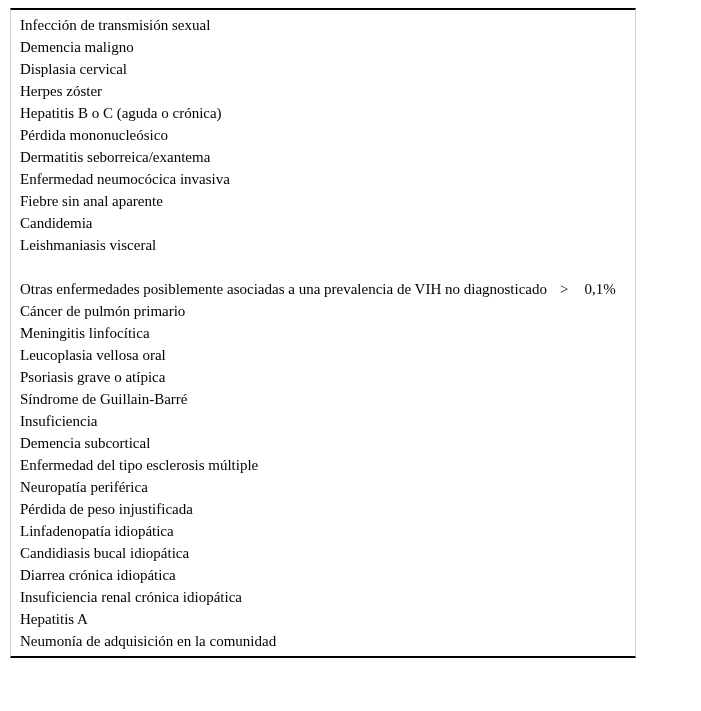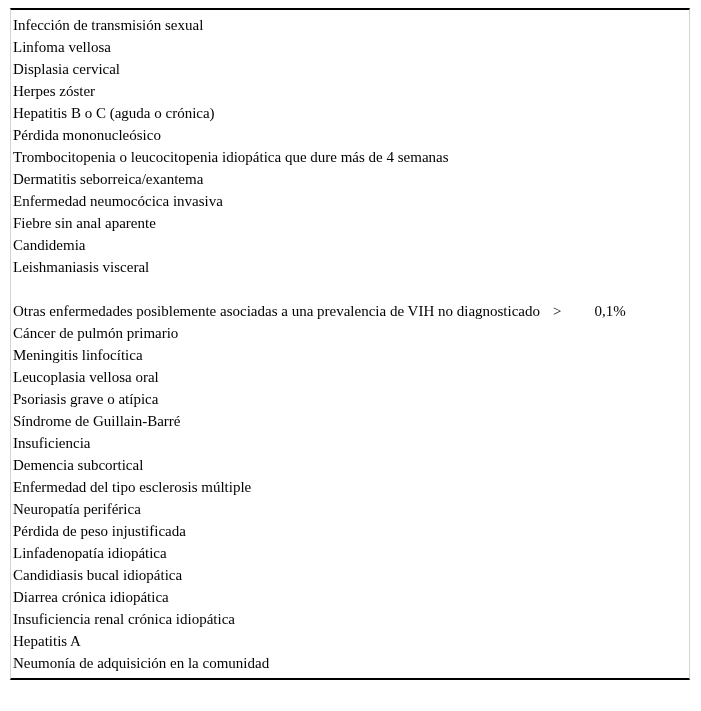--- a/index.html
+++ b/index.html
@@ -11,60 +11,59 @@
     width: 701px;
     height: 711px;
     position: relative;
     font-family: "Liberation Serif", "DejaVu Serif", serif;
     color: #000000;
   }
   .table-box {
     position: absolute;
     left: 10px;
     top: 8px;
-    width: 680px;
+    width: 626px;
     box-sizing: border-box;
     border-top: 2px solid #000000;
     border-bottom: 2px solid #000000;
     border-left: 1px solid #d4d4d4;
     border-right: 1px solid #d4d4d4;
-    padding: 4px 8px 4px 2px;
+    padding: 4px 8px 4px 9px;
     background: #ffffff;
   }
   .row {
     height: 22px;
     line-height: 22px;
     font-size: 15px;
     white-space: nowrap;
     overflow: hidden;
   }
   .row.blank {
     height: 22px;
   }
   .subheader-row .comparator {
     display: inline-block;
     margin-left: 13px;
   }
   .subheader-row .value {
     display: inline-block;
-    margin-left: 33px;
+    margin-left: 16px;
   }
 </style>
 </head>
 <body>
 
 <div class="table-box">
 
   <div class="row"><span>Infección de transmisión sexual</span></div>
-  <div class="row"><span>Linfoma vellosa</span></div>
+  <div class="row"><span>Demencia maligno</span></div>
   <div class="row"><span>Displasia cervical</span></div>
   <div class="row"><span>Herpes zóster</span></div>
   <div class="row"><span>Hepatitis B o C (aguda o crónica)</span></div>
   <div class="row"><span>Pérdida mononucleósico</span></div>
-  <div class="row"><span>Trombocitopenia o leucocitopenia idiopática que dure más de 4 semanas</span></div>
   <div class="row"><span>Dermatitis seborreica/exantema</span></div>
   <div class="row"><span>Enfermedad neumocócica invasiva</span></div>
   <div class="row"><span>Fiebre sin anal aparente</span></div>
   <div class="row"><span>Candidemia</span></div>
   <div class="row"><span>Leishmaniasis visceral</span></div>
 
   <div class="row blank"></div>
 
   <div class="row subheader-row">
     <span>Otras enfermedades posiblemente asociadas a una prevalencia de VIH no diagnosticado</span><span class="comparator">&gt;</span><span class="value">0,1%</span>

